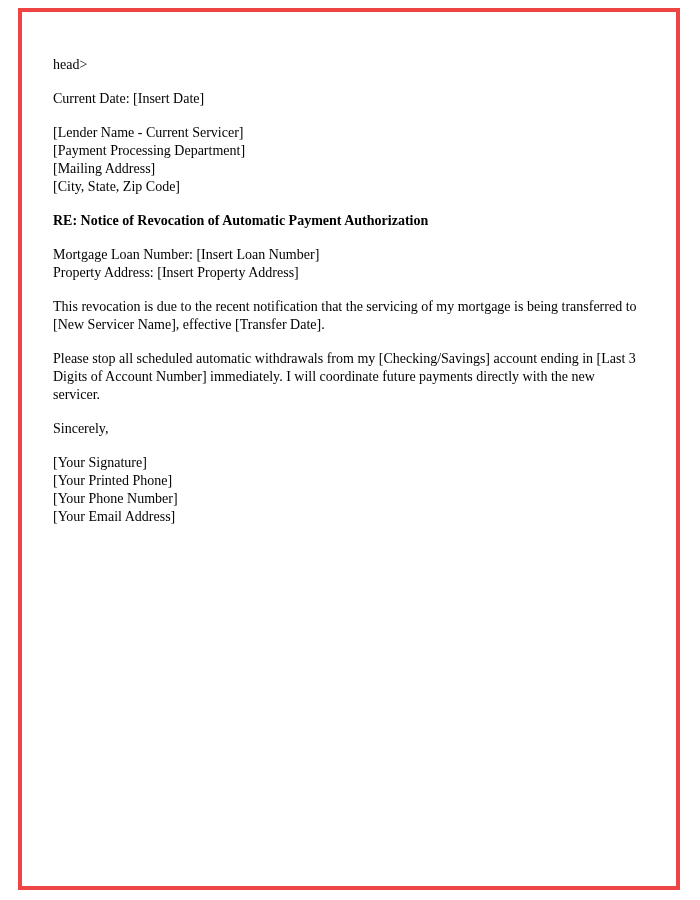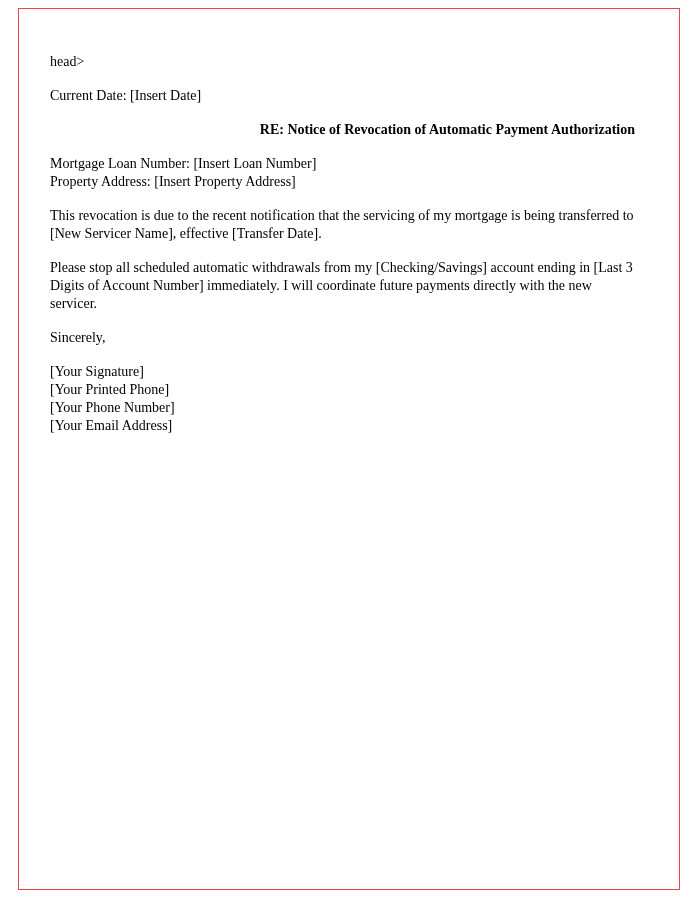--- a/index.html
+++ b/index.html
@@ -15,51 +15,56 @@
     font-family: "Liberation Serif", "DejaVu Serif", serif;
     color: #000000;
     overflow: hidden;
   }
   .frame {
     position: absolute;
     left: 18px;
     top: 8px;
     width: 662px;
     height: 882px;
-    border: 1px solid #ef4444;
+    border: 4px solid #ef4444;
     box-sizing: border-box;
   }
   .content {
     padding: 44px 30px 0 31px;
     width: 585px;
     font-size: 14px;
     line-height: 18px;
   }
   .block {
     margin: 0 0 16px 0;
   }
   .line {
     white-space: nowrap;
   }
   .subject {
     font-weight: bold;
-    text-align: right;
   }
 </style>
 </head>
 <body>
 
 <div class="page">
   <div class="frame">
     <div class="content">
 
       <div class="block">head&gt;</div>
 
       <div class="block">Current Date: [Insert Date]</div>
 
+      <div class="block">
+        <div class="line">[Lender Name - Current Servicer]</div>
+        <div class="line">[Payment Processing Department]</div>
+        <div class="line">[Mailing Address]</div>
+        <div class="line">[City, State, Zip Code]</div>
+      </div>
 
       <div class="block subject">RE: Notice of Revocation of Automatic Payment Authorization</div>
 
       <div class="block">
         <div class="line">Mortgage Loan Number: [Insert Loan Number]</div>
         <div class="line">Property Address: [Insert Property Address]</div>
       </div>
 
 
 

